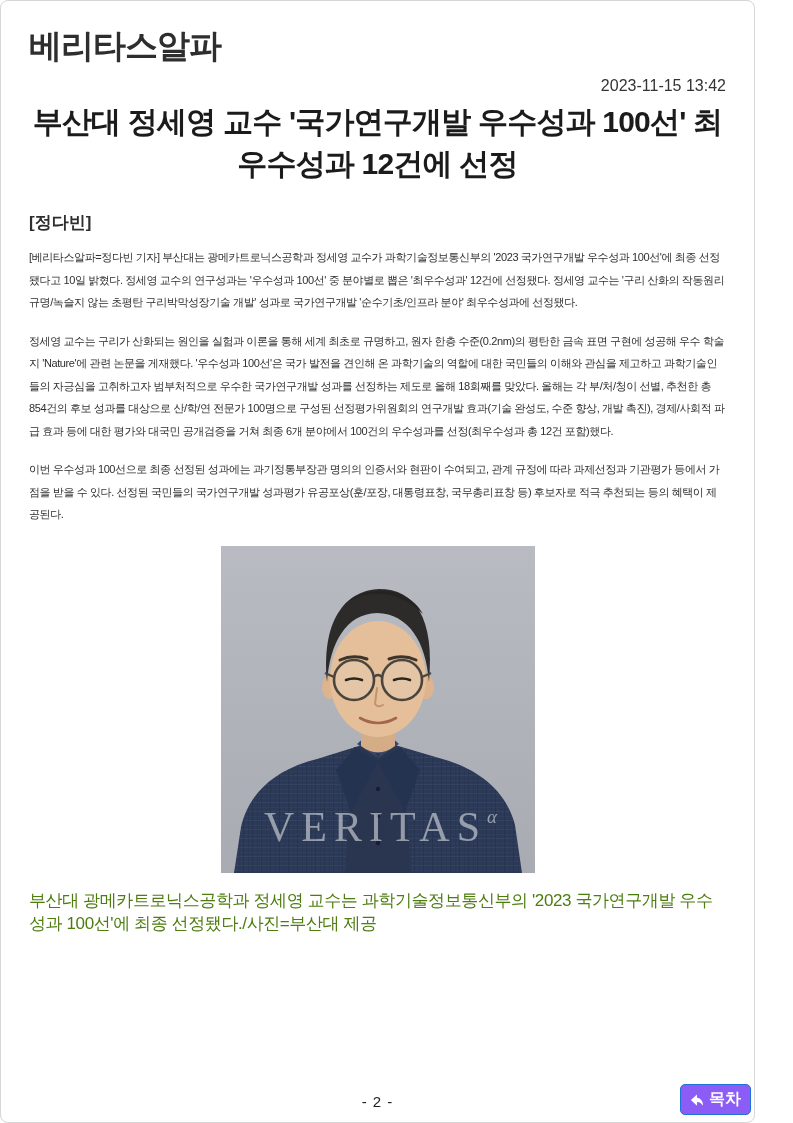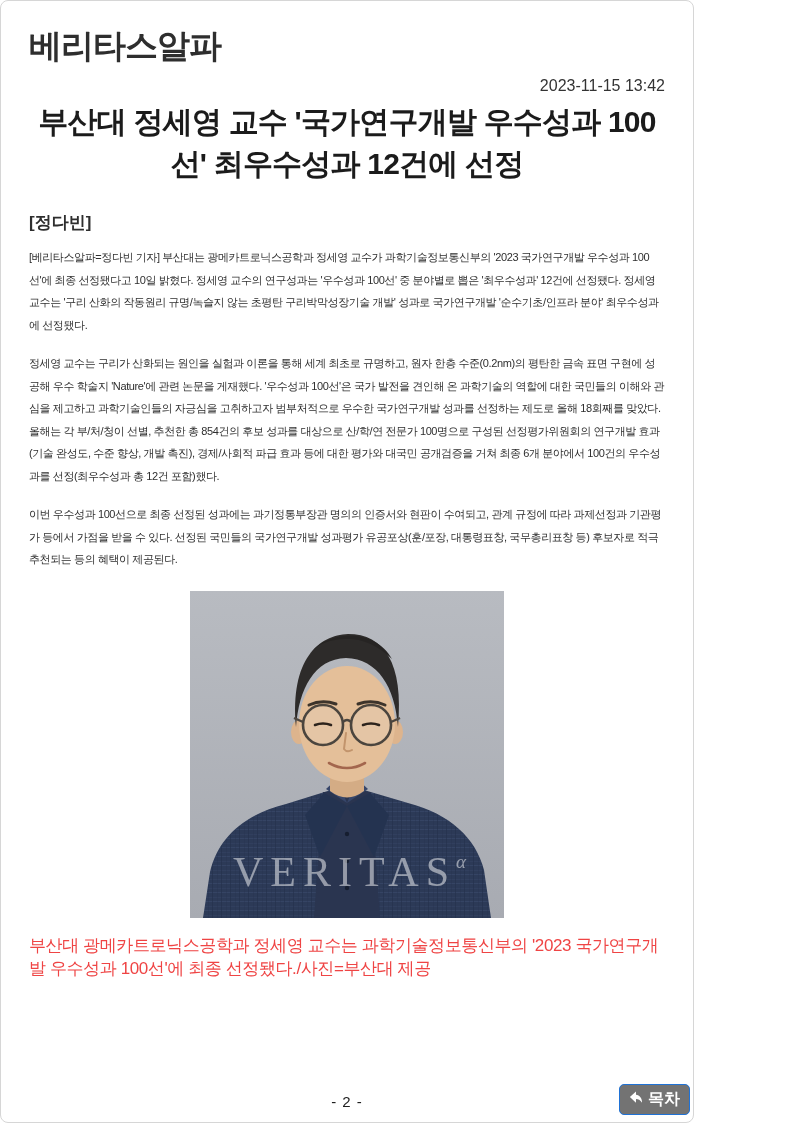--- a/index.html
+++ b/index.html
@@ -1,18 +1,18 @@
 <!DOCTYPE html>
 <html lang="ko"><head>
 <meta charset="utf-8">
 <style>
   html,body { margin:0; padding:0; background:#ffffff; }
   .page {
     position:relative;
-    width:694px; height:1123px;
+    width:755px; height:1123px;
     box-sizing:border-box;
     background:#ffffff;
     border:1px solid #d6d6d6;
     border-radius:8px;
     overflow:hidden;
     font-family:"Liberation Sans","DejaVu Sans",sans-serif;
     color:#2f2f2f;
   }
   .content { padding:26px 28px 0 28px; }
 
@@ -41,33 +41,33 @@
   .body-para:first-of-type { margin-top:13px; }
 
   .figure-block { margin-top:20px; }
   .photo-wrap {
     width:314px; height:327px; margin:0 auto;
     position:relative; display:block;
   }
   .photo-wrap svg { display:block; }
   .caption {
     margin-top:16px;
-    font-size:17px; line-height:23px; color:#ef4444;
+    font-size:17px; line-height:23px; color:#4d7c0f;
     letter-spacing:-0.4px;
   }
 
   .page-number {
     position:absolute; left:0; right:0; bottom:12px;
     text-align:center; font-size:15px; color:#1f1f1f;
     letter-spacing:1px;
   }
   .toc-button {
     position:absolute; right:3px; bottom:7px;
-    display:flex; align-items:flex-start; gap:5px;
-    background:#737373; border:1px solid #1f72d6;
+    display:flex; align-items:flex-end; gap:5px;
+    background:#8b5cf6; border:1px solid #1f72d6;
     color:#ffffff; font-size:16px; font-weight:700;
     padding:5px 9px 6px 8px; border-radius:5px;
     cursor:pointer; line-height:18px;
     font-family:"Liberation Sans","DejaVu Sans",sans-serif;
   }
   .toc-button svg { display:block; }
 </style>
 </head>
 <body>
 

